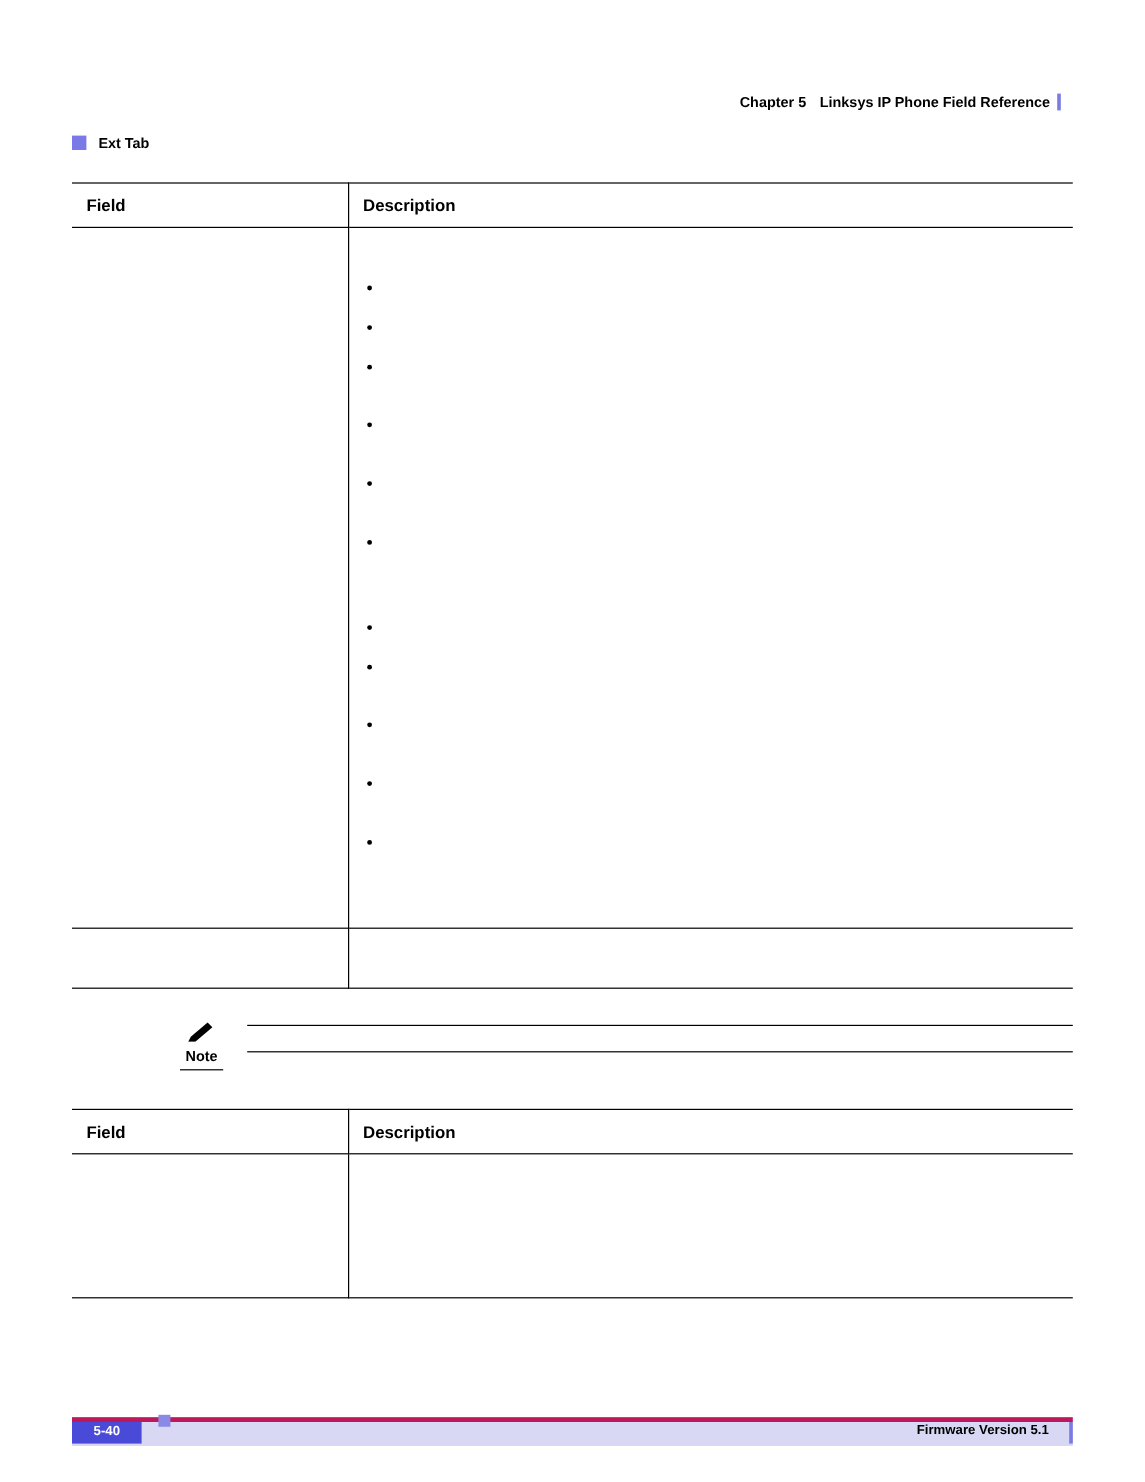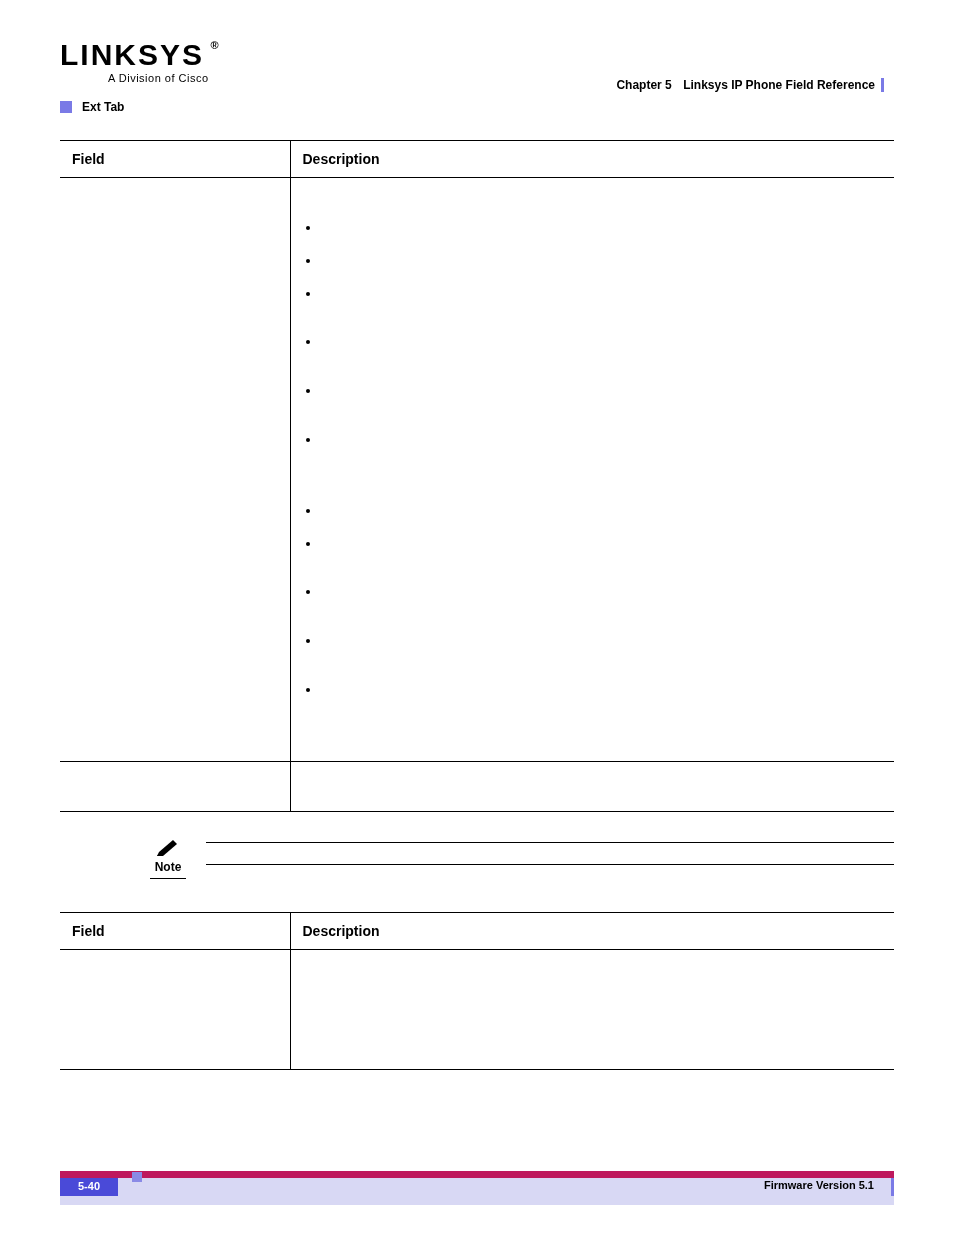--- a/index.html
+++ b/index.html
@@ -48,21 +48,21 @@
     position: absolute;
     right: 10px;
     top: 38px;
     font-size: 12px;
     font-weight: bold;
     border-right: 3px solid #7a7ae6;
     padding-right: 6px;
   }
   .chapter-label { padding-right: 8px; }
   .tab-row {
-    margin-top: 0;
+    margin-top: 12px;
     display: flex;
     align-items: center;
     gap: 10px;
   }
   .blue-square {
     width: 12px;
     height: 12px;
     background: #7a7ae6;
   }
   .tab-label {
@@ -181,24 +181,24 @@
     right: 60px;
     bottom: 30px;
   }
   .footer-title {
     font-size: 12px;
     font-weight: bold;
     padding-left: 90px;
     padding-bottom: 4px;
   }
   .footer-bar {
-    height: 34px;
+    height: 24px;
     background: #d8d8f4;
     position: relative;
-    border-top: 7px solid #be185d;
+    border-top: 4px solid #be185d;
   }
   .page-badge {
     position: absolute;
     left: 0;
     top: 0;
     height: 18px;
     background: #4a4ad8;
     color: #fff;
     font-size: 11px;
     font-weight: bold;
@@ -228,24 +228,20 @@
     height: 18px;
     background: #7a7ae6;
   }
 </style>
 </head>
 <body>
 
 <div class="page">
 
   <div class="header">
-    <div class="logo-wrap">
-      <div class="logo-text">LINKSYS</div>
-      <div class="logo-sub">A Division of Cisco</div>
-    </div>
     <div class="top-right">
       <span class="chapter-label">Chapter 5</span>
       <span>Linksys IP Phone Field Reference</span>
     </div>
   </div>
 
   <div class="tab-row">
     <div class="blue-square"></div>
     <div class="tab-label">Ext Tab</div>
   </div>

